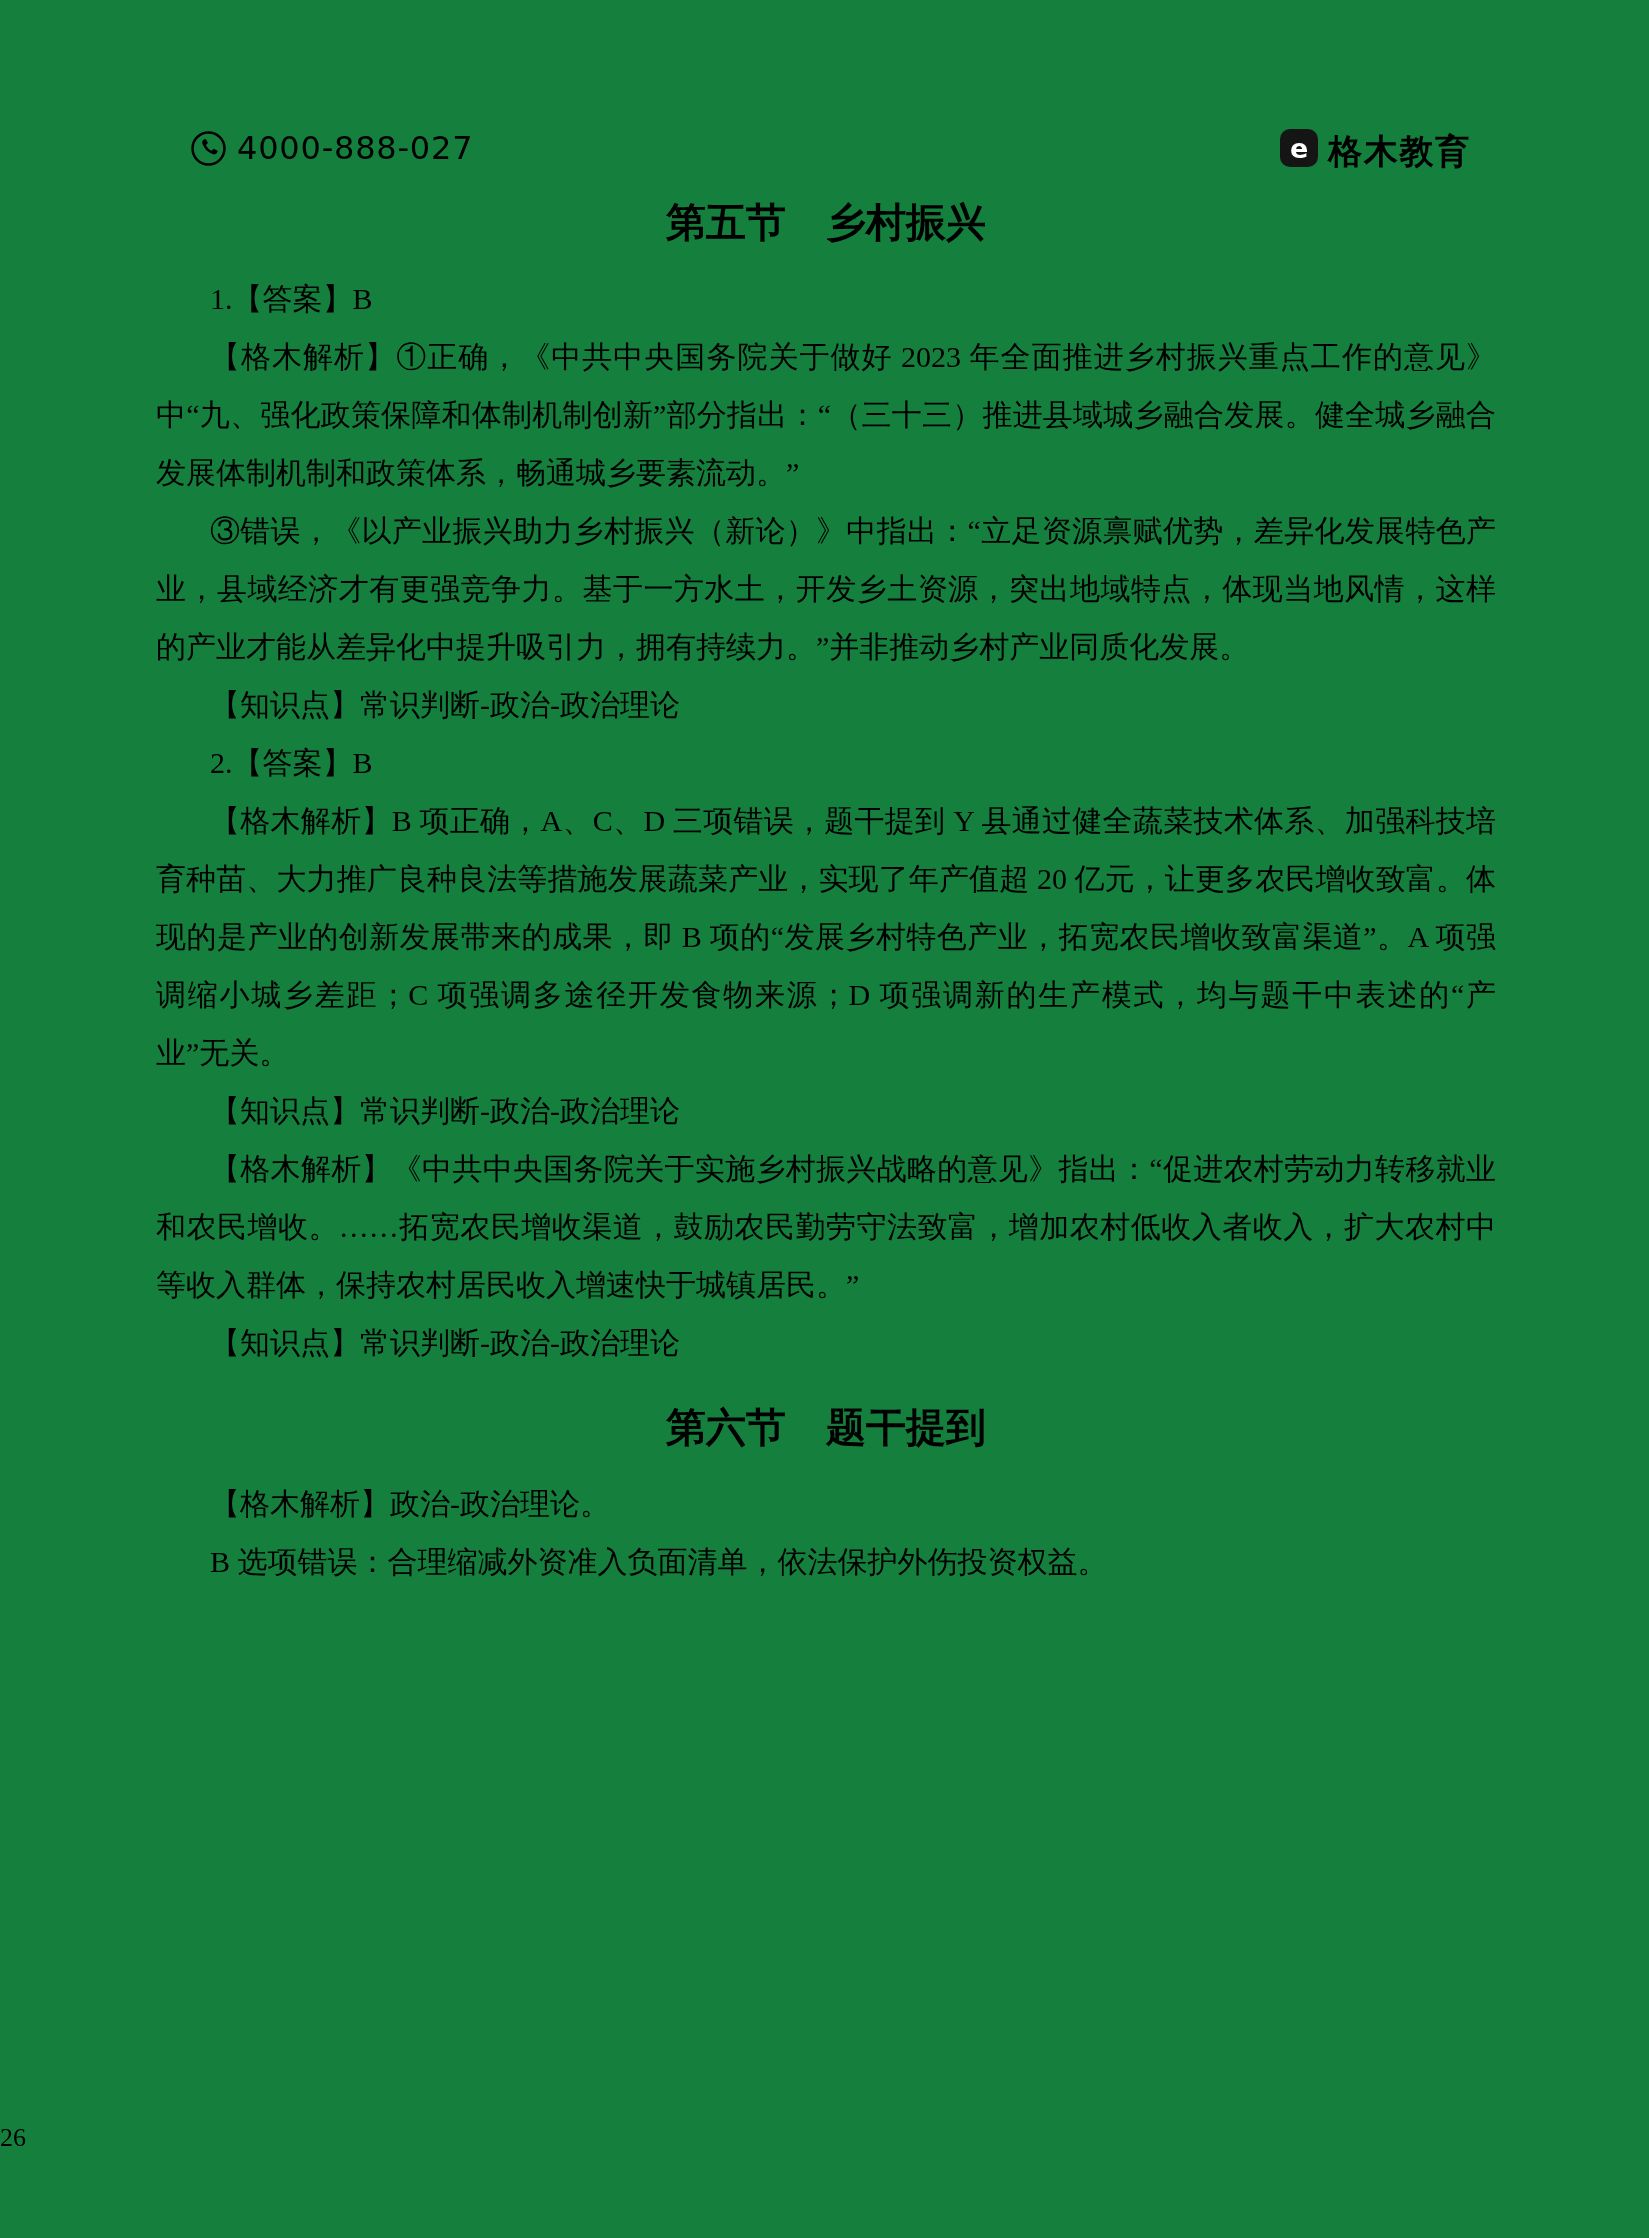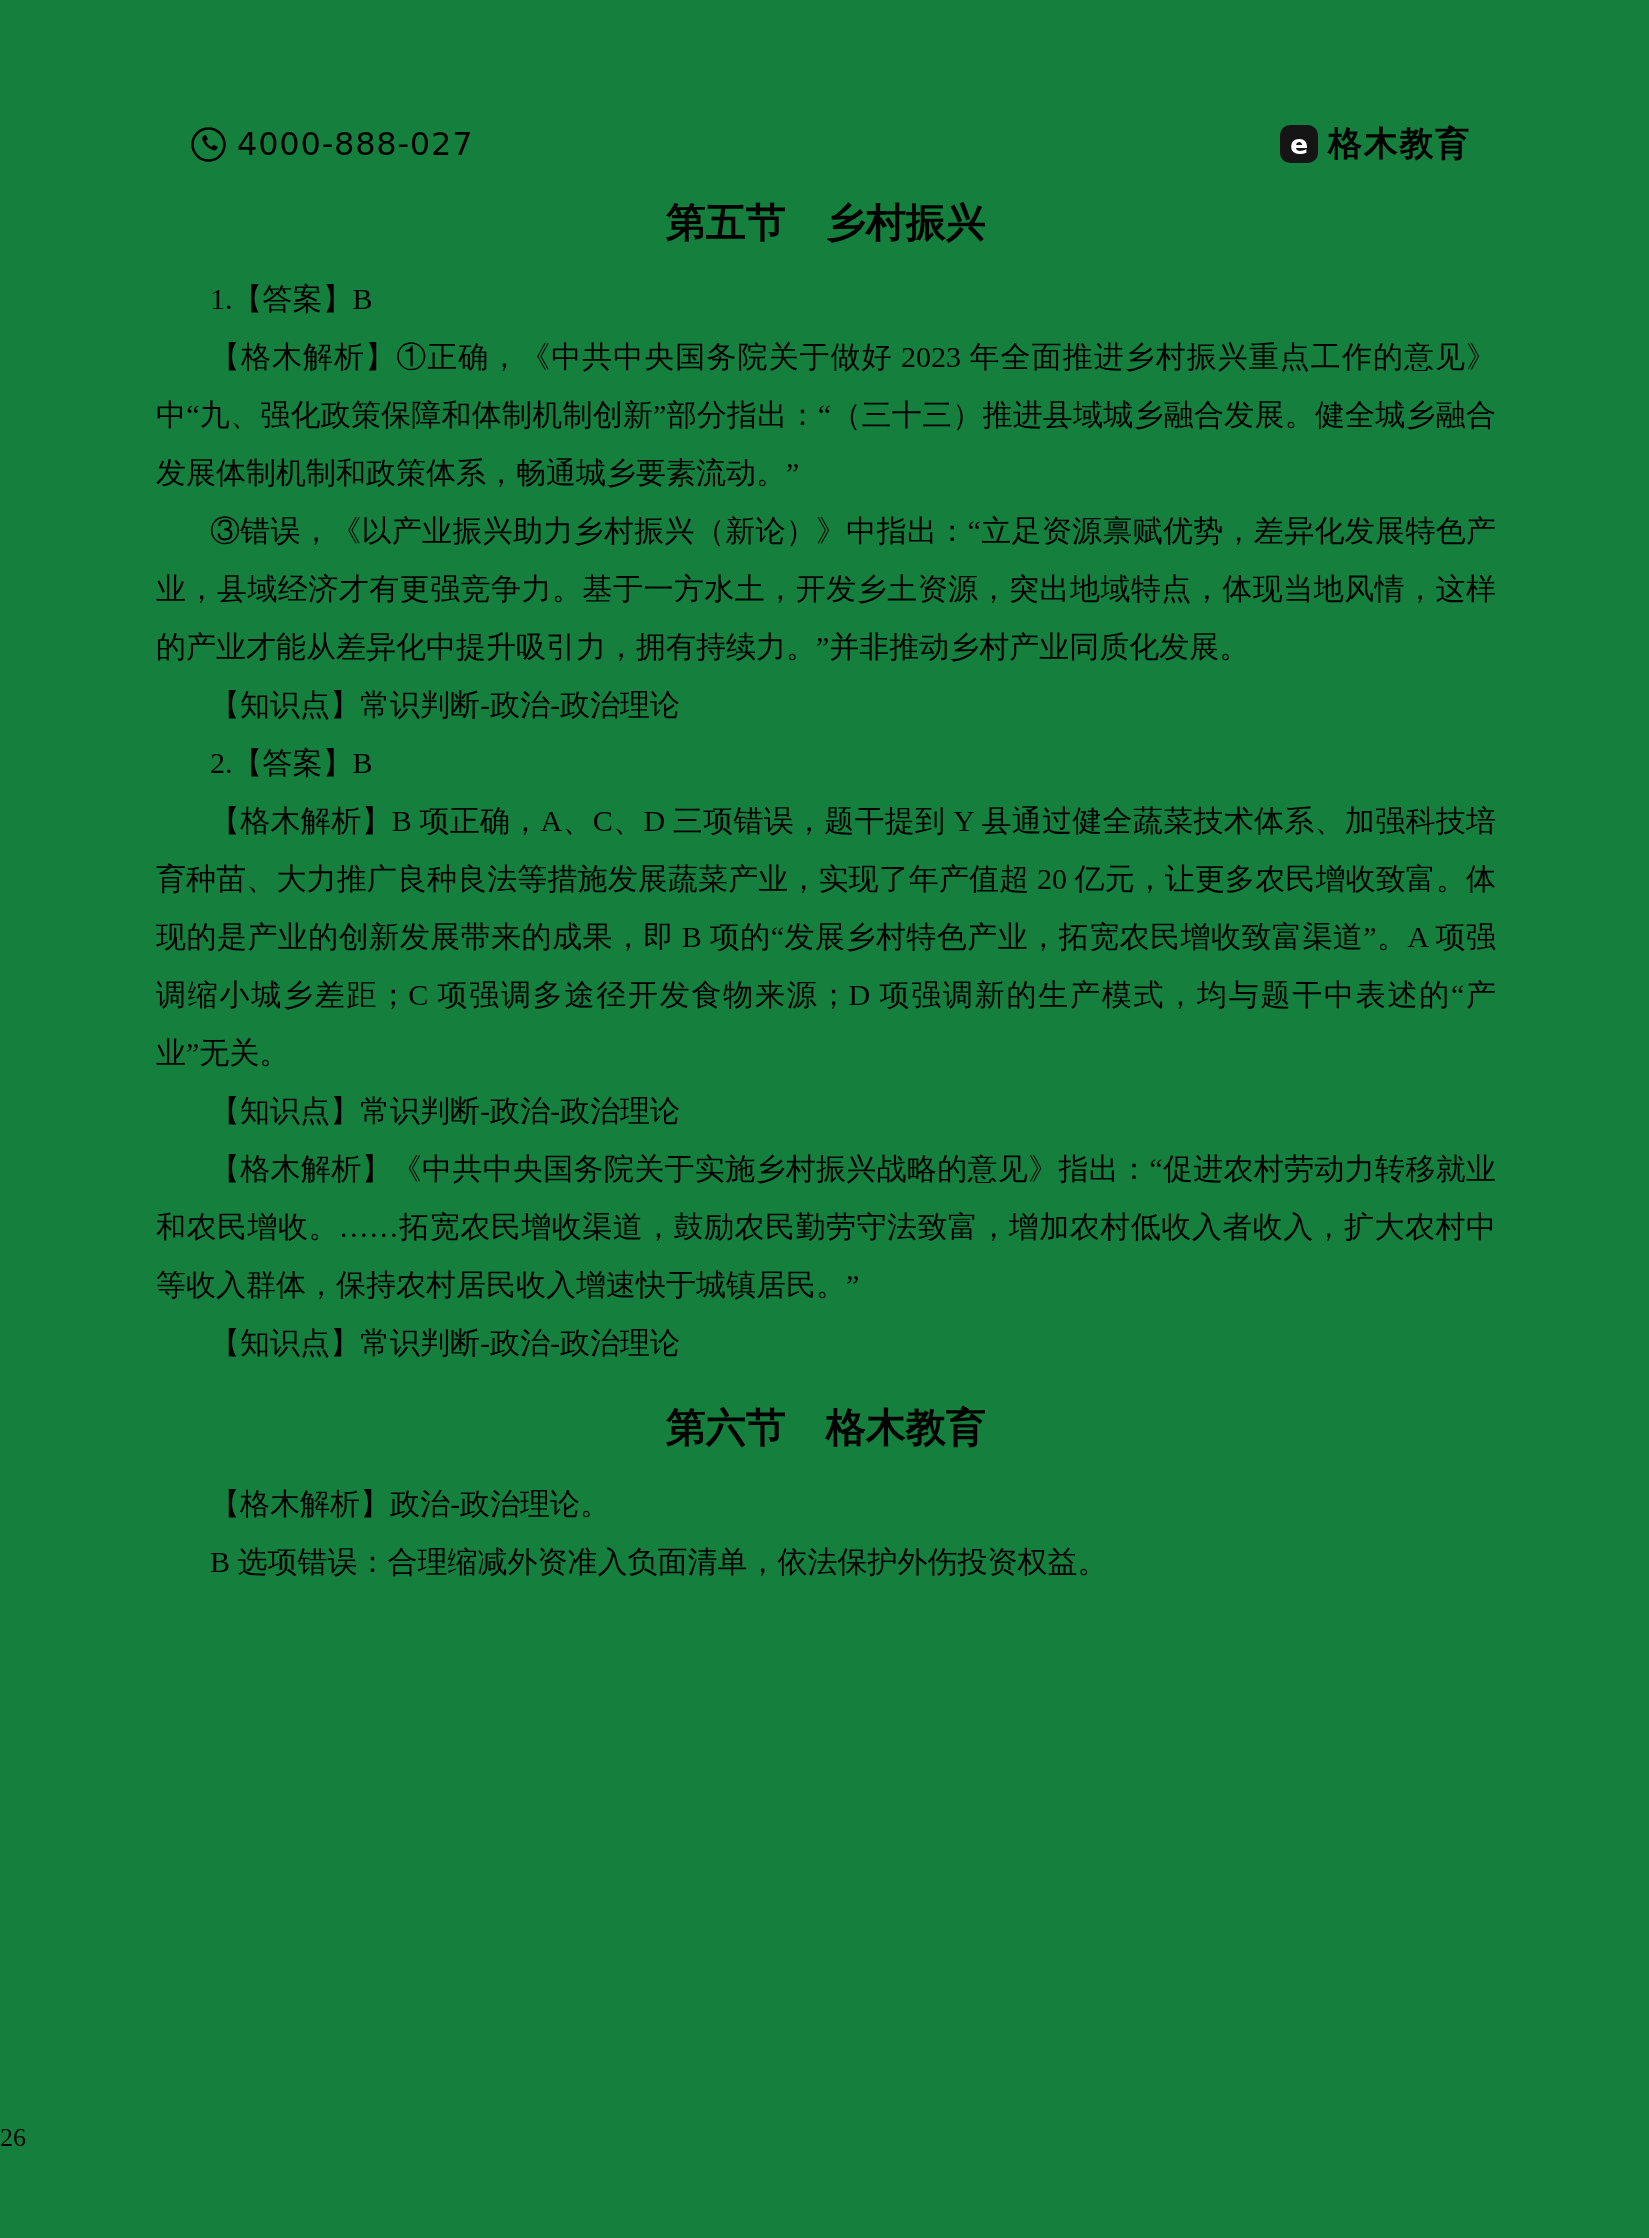--- a/index.html
+++ b/index.html
@@ -24,21 +24,21 @@
   .phone-icon { width:37px; height:37px; display:block; }
   .brand { display:flex; align-items:center; gap:10px; }
   .brand-icon {
     width:38px; height:38px; background:#151515; border-radius:10px;
     color:#fff; display:flex; align-items:center; justify-content:center;
     font-family:"DejaVu Sans","Liberation Sans",sans-serif;
     font-weight:bold; font-size:27px; line-height:1;
   }
   .brand-text {
     font-family:"DejaVu Sans","Liberation Sans",sans-serif;
-    font-weight:bold; font-size:34px; letter-spacing:1.7px;
+    font-weight:bold; font-size:34px; letter-spacing:1.7px;margin-top:8px;
   }
   .content {
     position:absolute; top:195px; left:156px; width:1340px;
     font-size:30px; line-height:58px;
     text-align:justify; text-justify:inter-character;
   }
   .content p { margin:0; text-indent:54px; }
   .section-title {
     font-size:40px; font-weight:bold; text-align:center;
     line-height:55px; margin:0 0 20px 0; text-indent:0;
@@ -77,21 +77,21 @@
     <p>1.【答案】B</p>
     <p>【格木解析】①正确，《中共中央国务院关于做好 2023 年全面推进乡村振兴重点工作的意见》中“九、强化政策保障和体制机制创新”部分指出：“（三十三）推进县域城乡融合发展。健全城乡融合发展体制机制和政策体系，畅通城乡要素流动。”</p>
     <p>③错误，《以产业振兴助力乡村振兴（新论）》中指出：“立足资源禀赋优势，差异化发展特色产业，县域经济才有更强竞争力。基于一方水土，开发乡土资源，突出地域特点，体现当地风情，这样的产业才能从差异化中提升吸引力，拥有持续力。”并非推动乡村产业同质化发展。</p>
     <p>【知识点】常识判断-政治-政治理论</p>
     <p>2.【答案】B</p>
     <p>【格木解析】B 项正确，A、C、D 三项错误，题干提到 Y 县通过健全蔬菜技术体系、加强科技培育种苗、大力推广良种良法等措施发展蔬菜产业，实现了年产值超 20 亿元，让更多农民增收致富。体现的是产业的创新发展带来的成果，即 B 项的“发展乡村特色产业，拓宽农民增收致富渠道”。A 项强调缩小城乡差距；C 项强调多途径开发食物来源；D 项强调新的生产模式，均与题干中表述的“产业”无关。</p>
     <p>【知识点】常识判断-政治-政治理论</p>
     <p>【格木解析】《中共中央国务院关于实施乡村振兴战略的意见》指出：“促进农村劳动力转移就业和农民增收。……拓宽农民增收渠道，鼓励农民勤劳守法致富，增加农村低收入者收入，扩大农村中等收入群体，保持农村居民收入增速快于城镇居民。”</p>
     <p>【知识点】常识判断-政治-政治理论</p>
 
-    <h1 class="section-title second">第六节　格木教育</h1>
+    <h1 class="section-title second">第六节　题干提到</h1>
 
     <p>【格木解析】政治-政治理论。</p>
     <p>B 选项错误：合理缩减外资准入负面清单，依法保护外伤投资权益。</p>
 
   </div>
 
   <div class="footer">
     <span>26</span>
   </div>
 

